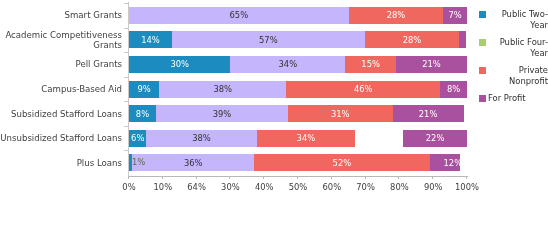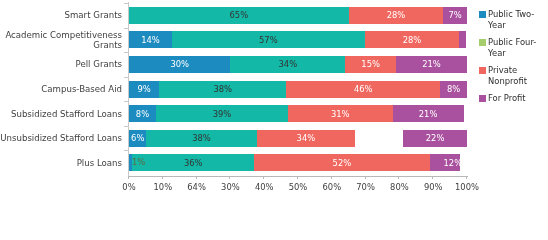--- a/index.html
+++ b/index.html
@@ -62,21 +62,21 @@
     height: 100%;
     display: flex;
     align-items: center;
     justify-content: center;
     font-size: 8.4px;
     box-sizing: border-box;
     overflow: hidden;
     white-space: nowrap;
   }
   .seg-public-two   { background: #1b8bc0; color: #ffffff; }
-  .seg-public-four  { background: #14b8a6; color: #333333; }
+  .seg-public-four  { background: #c4b5fd; color: #333333; }
   .seg-private-np   { background: #f0675f; color: #ffffff; }
   .seg-for-profit   { background: #a9519e; color: #ffffff; }
 
   
   .float-label {
     position: absolute;
     font-size: 8.4px;
     line-height: 17px;
     color: #ffffff;
     pointer-events: none;
@@ -141,20 +141,21 @@
     width: 7px;
     height: 7px;
     flex: 0 0 7px;
     margin-top: 2px;
     margin-right: 2px;
   }
   .legend-text {
     font-size: 8.4px;
     line-height: 10.5px;
     color: #2f2f2f;
+    text-align: right;
   }
   .sw-public-two  { background: #1b8bc0; }
   .sw-public-four { background: #a6ce6c; }
   .sw-private-np  { background: #f0675f; }
   .sw-for-profit  { background: #a9519e; }
 </style>
 </head>
 <body>
 
 <div id="chart-root">

